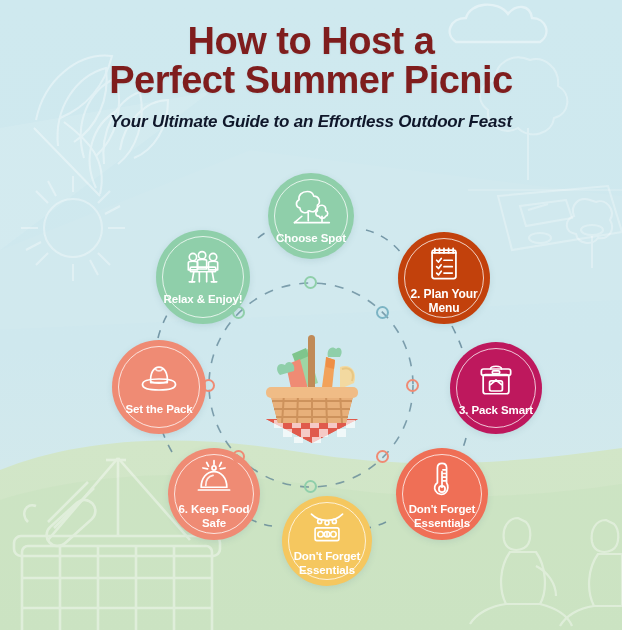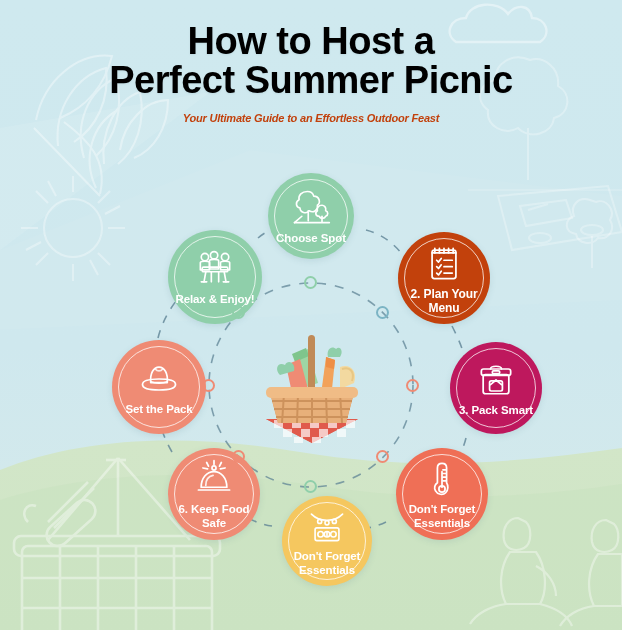--- a/index.html
+++ b/index.html
@@ -18,32 +18,32 @@
 
   
   .bg-svg { position:absolute; left:0; top:0; width:622px; height:630px; }
 
   
   .header {
     position:absolute; left:0; top:22px; width:622px;
     text-align:center; z-index:6;
   }
   .title {
-    color:#000000;
+    color:#7f1d1d;
     font-size:38px;
     font-weight:bold;
     letter-spacing:-0.5px;
     line-height:1.03;
     text-shadow:0 1px 2px rgba(120,160,170,.18);
   }
   .title .l2 { display:block; }
   .subtitle {
     margin-top:12px;
-    color:#c2410c;
-    font-size:11px;
+    color:#0f172a;
+    font-size:17px;
     font-style:italic;
     font-weight:bold;
     letter-spacing:-0.2px;
   }
 
   
   .wheel {
     position:absolute; left:0; top:150px;
     width:622px; height:470px; z-index:5;
   }
@@ -394,21 +394,21 @@
       <span class="ring"></span>
       <svg class="nicon" viewBox="0 0 48 48" fill="none" stroke="#ffffff" stroke-width="1.9" stroke-linecap="round" stroke-linejoin="round">
         <path d="M15,28 C14,18 18,11 24,11 C30,11 34,18 33,28 Z"></path>
         <path d="M6,30 C6,26 12,24 24,24 C36,24 42,26 42,30 C42,34 36,36 24,36 C12,36 6,34 6,30 Z"></path>
         <path d="M15,27 C20,29 28,29 33,27"></path>
         <path d="M20,13 C22,16 26,16 28,13" opacity="0.8"></path>
       </svg>
       <span class="nlabel">Set the Pack</span>
     </div>
 
-    <div class="node" style="left:168px; top:80px; width:94px; height:94px; background:#8fcfaa;">
+    <div class="node" style="left:156px; top:80px; width:94px; height:94px; background:#8fcfaa;">
       <span class="ring"></span>
       <svg class="nicon" viewBox="0 0 48 48" fill="none" stroke="#ffffff" stroke-width="1.8" stroke-linecap="round" stroke-linejoin="round">
         <circle cx="13" cy="11" r="4"></circle>
         <circle cx="23" cy="9" r="4"></circle>
         <circle cx="35" cy="11" r="4"></circle>
         <path d="M8,17 C8,15 18,15 18,17 L18,25 L8,25 Z"></path>
         <path d="M18,15 C18,13 28,13 28,15 L28,24 L18,24 Z"></path>
         <path d="M30,17 C30,15 40,15 40,17 L40,25 L30,25 Z"></path>
         <rect x="10" y="22" width="28" height="5" rx="1.5"></rect>
         <line x1="14" y1="27" x2="12" y2="38"></line>

